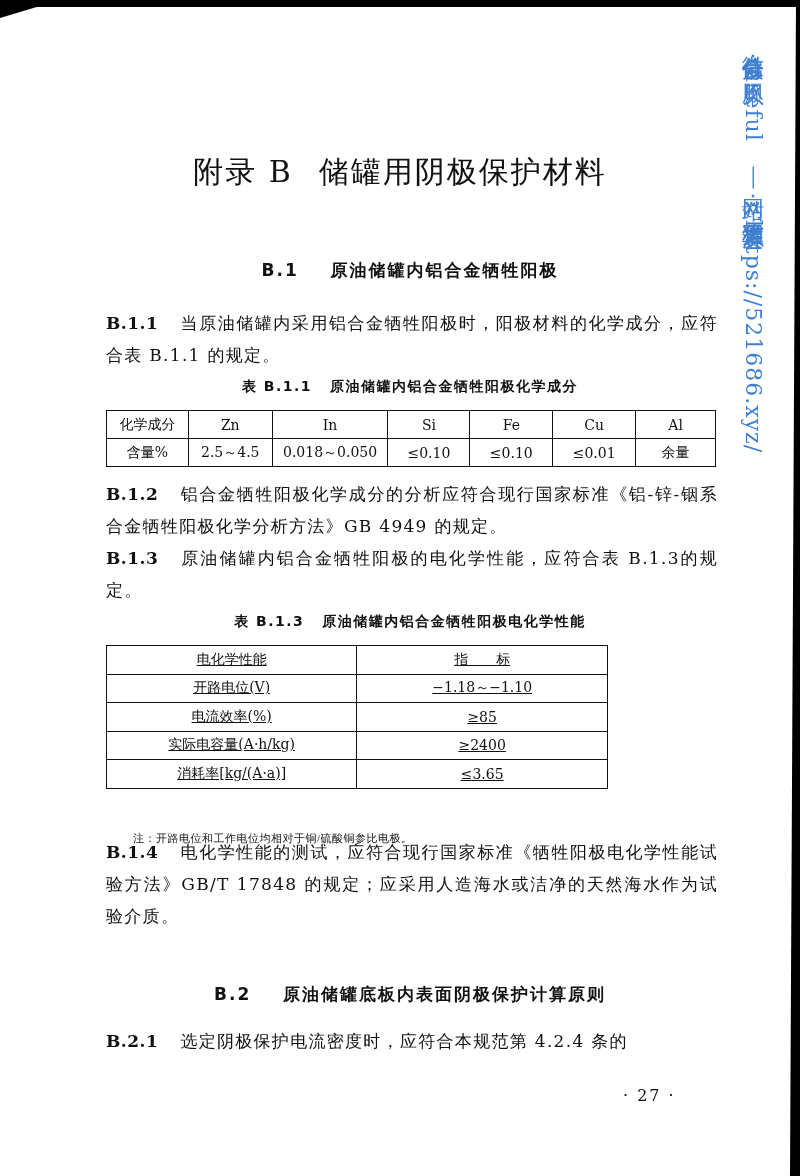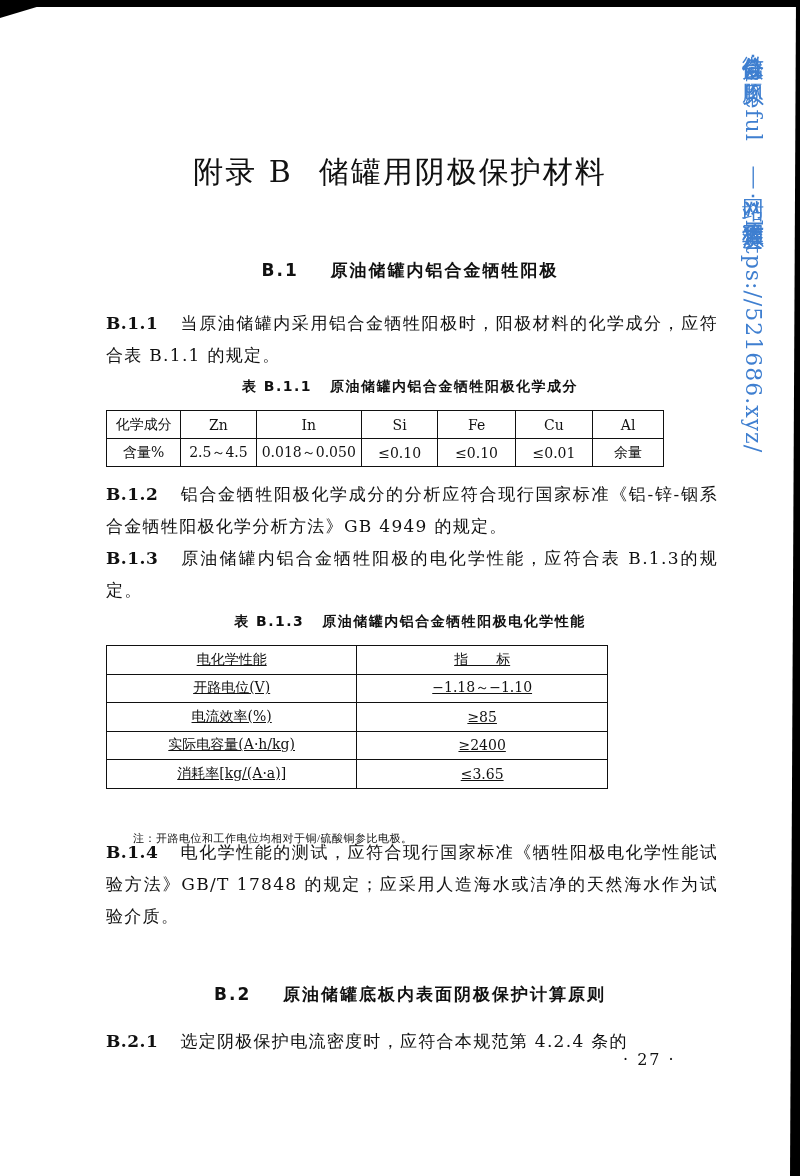--- a/index.html
+++ b/index.html
@@ -47,28 +47,28 @@
   .tbl-cap {
     left: 0; width: 820px; text-align: center; font-weight: bold;
     font-family: "DejaVu Sans", "Liberation Sans", sans-serif;
     font-size: 14px; letter-spacing: 1.5px;
   }
   .tbl-cap .num { margin-right: 18px; }
   table.t { position: absolute; border-collapse: collapse; font-size: 14px; }
   table.t td {
     border: 1.5px solid #111; text-align: center; padding: 0; height: 27px;
   }
-  table.t1 { left: 106px; top: 410px; width: 558px; }
+  table.t1 { left: 106px; top: 410px; width: 610px; }
   table.t2 { left: 106px; top: 645px; width: 502px; text-decoration: underline; }
   table.t2 td { height: 27.5px; }
   .note {
     left: 133px; top: 831px; font-size: 11px;
     font-family: Liberation Serif, serif; letter-spacing: 0.5px;
   }
-  .page-num { left: 623px; top: 1050px; font-size: 16px; letter-spacing: 2px; }
+  .page-num { left: 623px; top: 1086px; font-size: 16px; letter-spacing: 2px; }
 </style>
 </head>
 <body>
 
 <div class="scan-top"></div>
 <div class="scan-top-left"></div>
 <div class="scan-right"></div>
 
 <div class="watermark">微信公众号：豚贝useful ｜ 网站：大猫工程资源 https://521686.xyz/</div>
 

